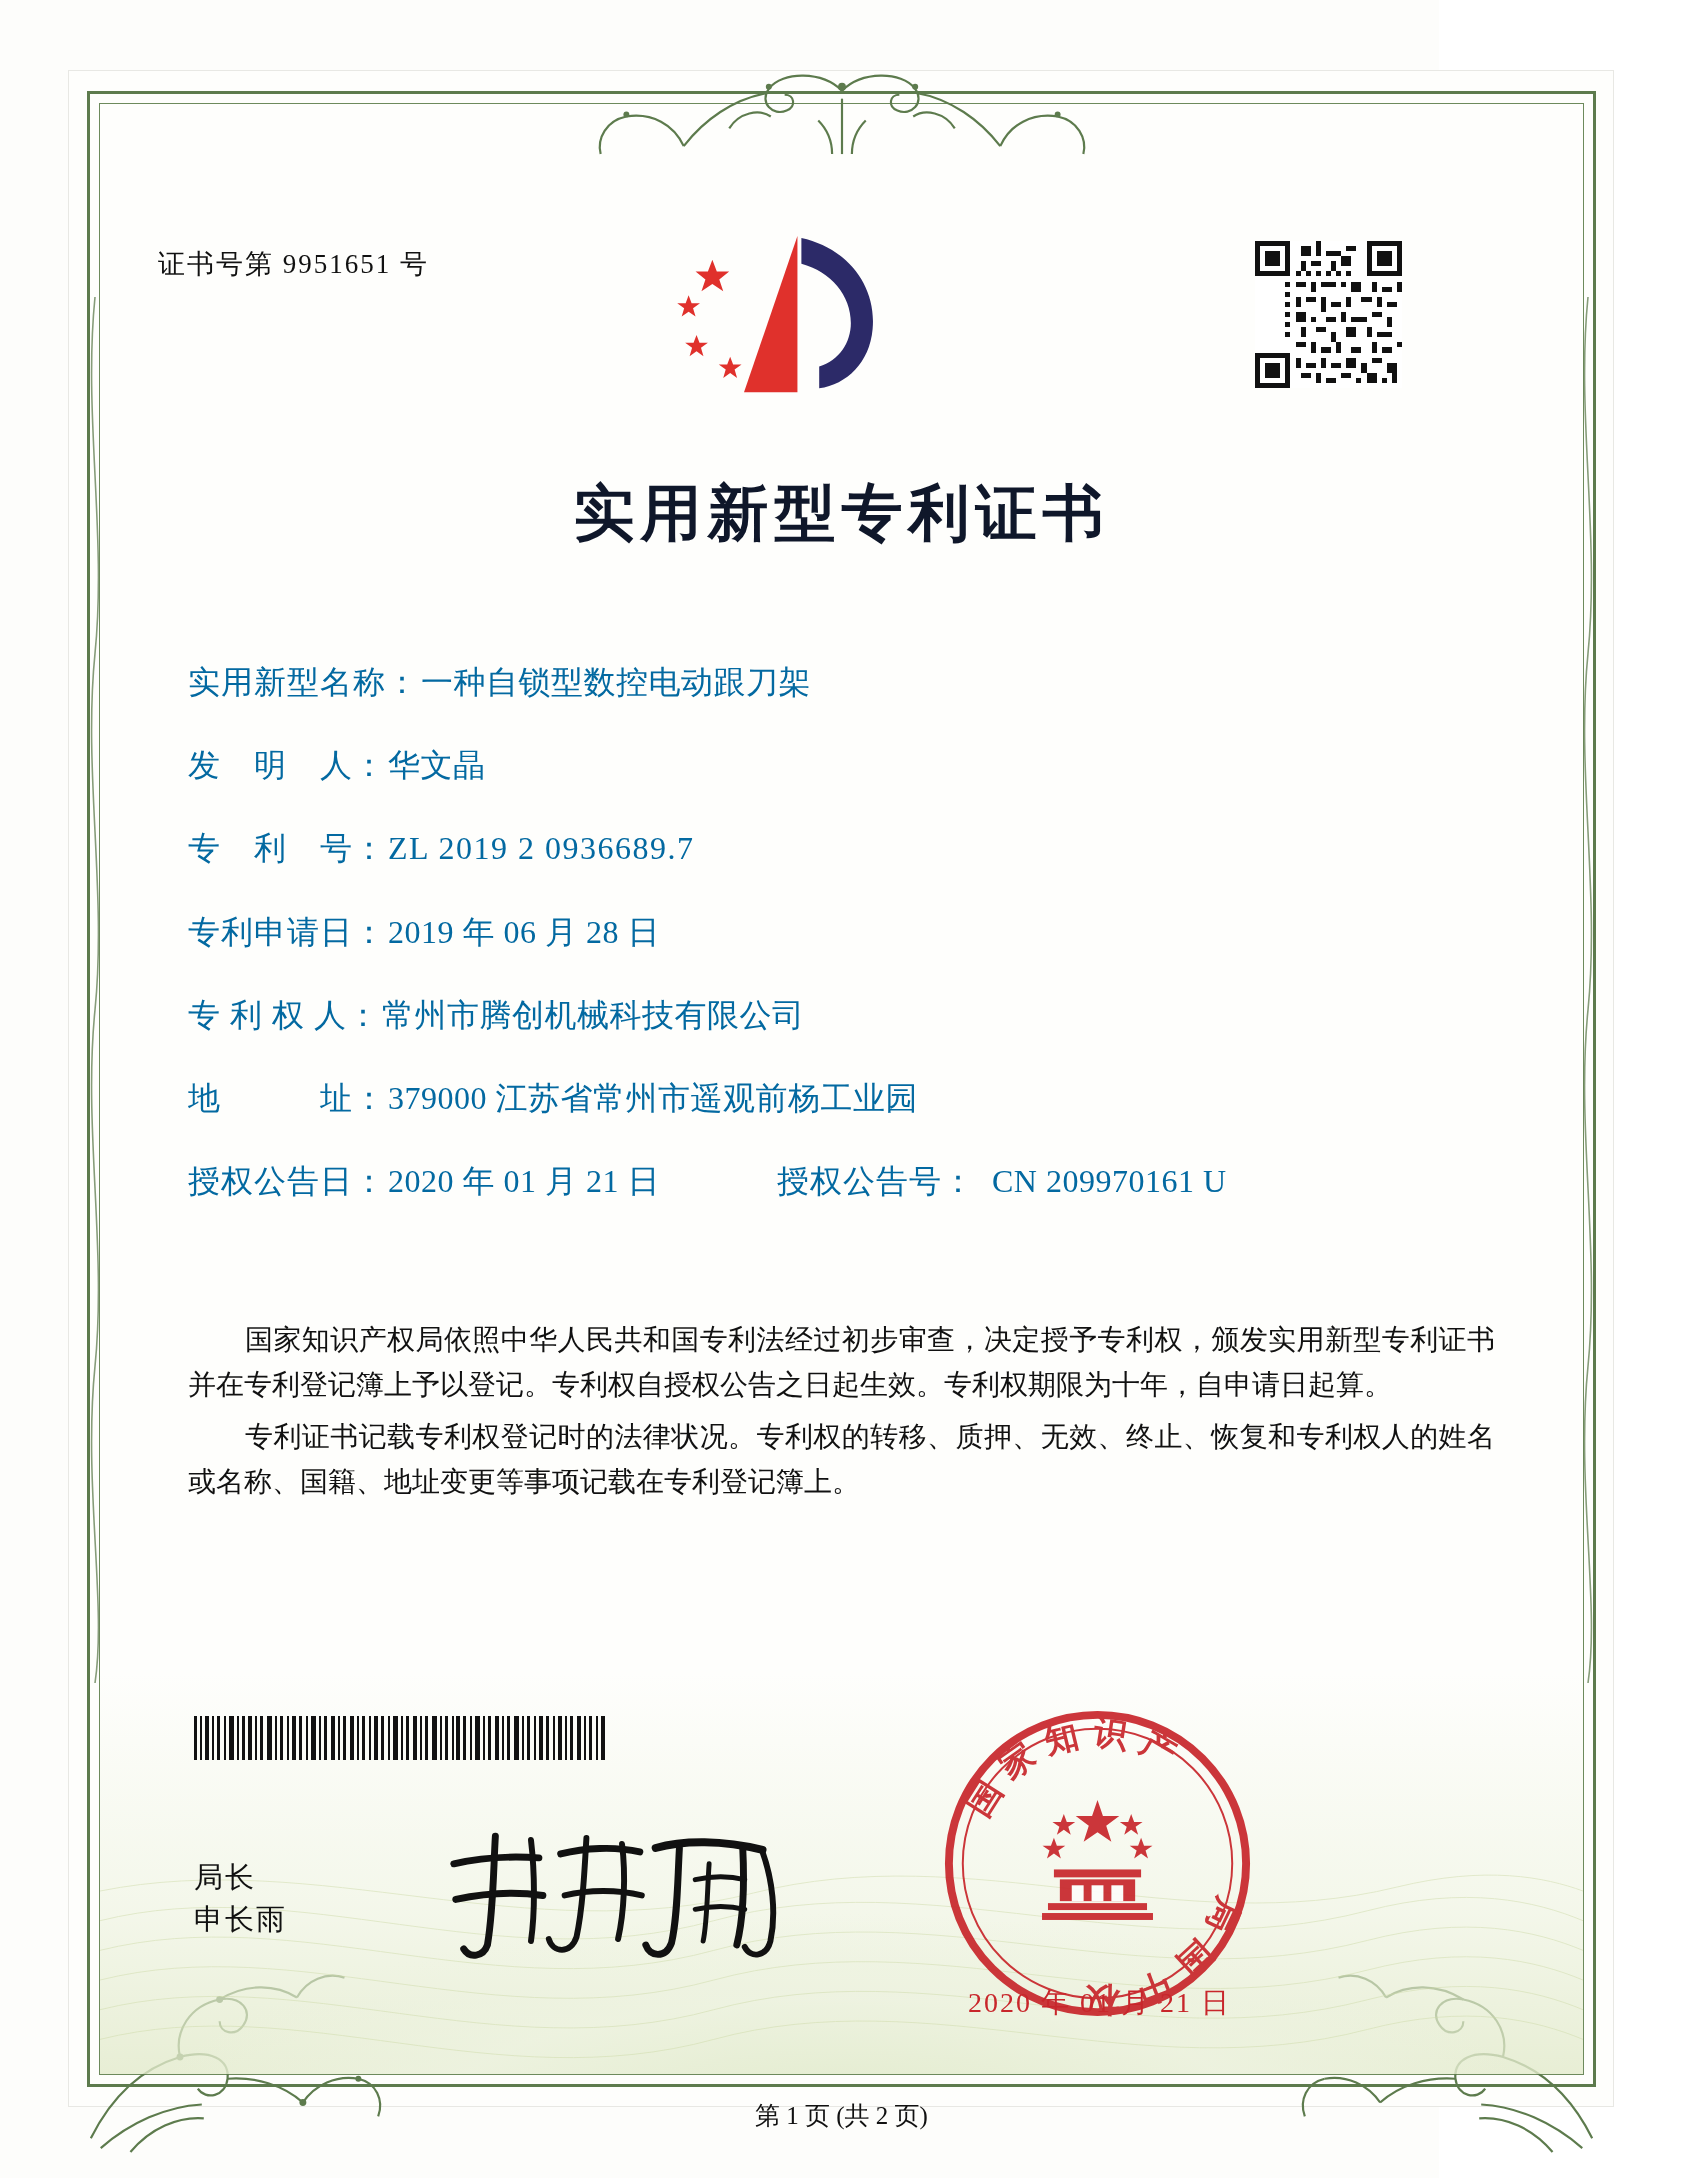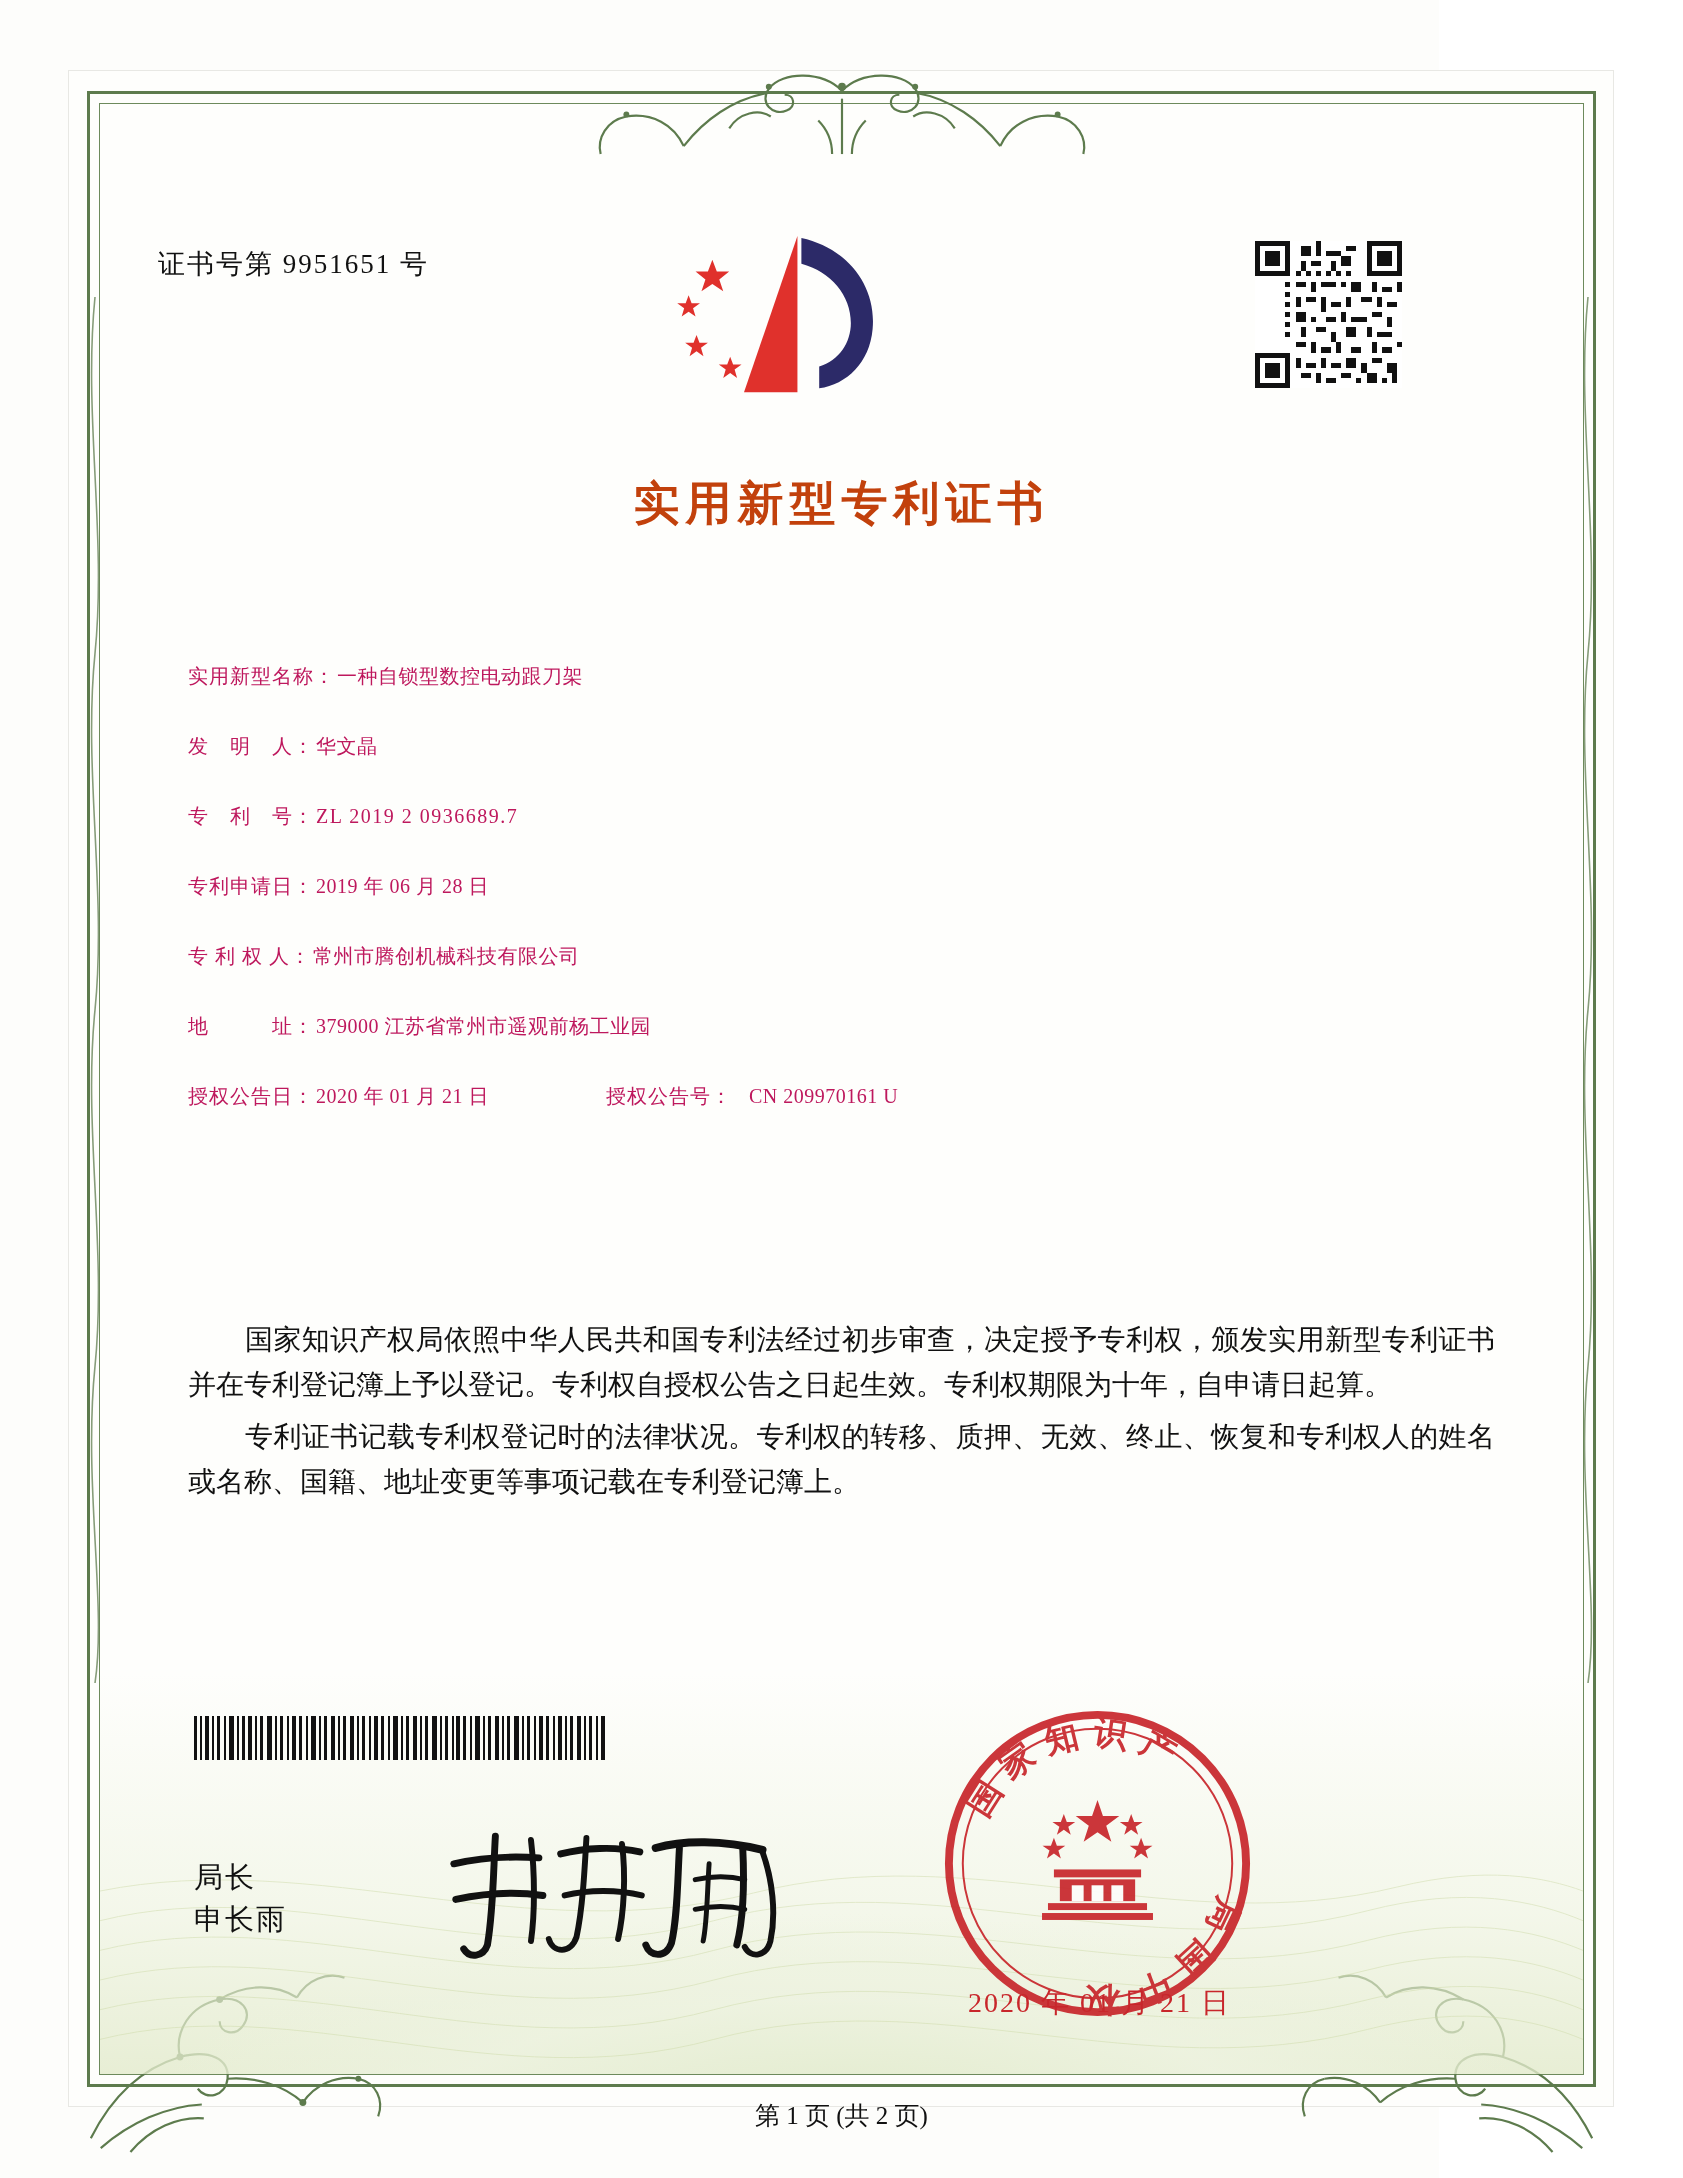--- a/index.html
+++ b/index.html
@@ -83,39 +83,39 @@
 
   
   .title {
     position: absolute;
     left: 0;
     top: 473px;
     width: 1683px;
     text-align: center;
     font-family: "DejaVu Serif", "Liberation Serif", serif;
     font-weight: bold;
-    font-size: 46px;
+    font-size: 61px;
     letter-spacing: 6px;
-    color: #c2410c;
+    color: #0f172a;
   }
 
   
   .fields {
     position: absolute;
     left: 188px;
     top: 665px;
     width: 1317px;
   }
   .field-row {
     display: flex;
     align-items: baseline;
     margin-bottom: 48px;
-    font-size: 20px;
+    font-size: 32px;
     line-height: 1.1;
-    color: #be185d;
+    color: #0369a1;
   }
   .field-label {
     white-space: pre;
     letter-spacing: 1px;
   }
   .field-value {
     margin-left: 2px;
     letter-spacing: 0.5px;
   }
   .field-row.mono .field-value {

